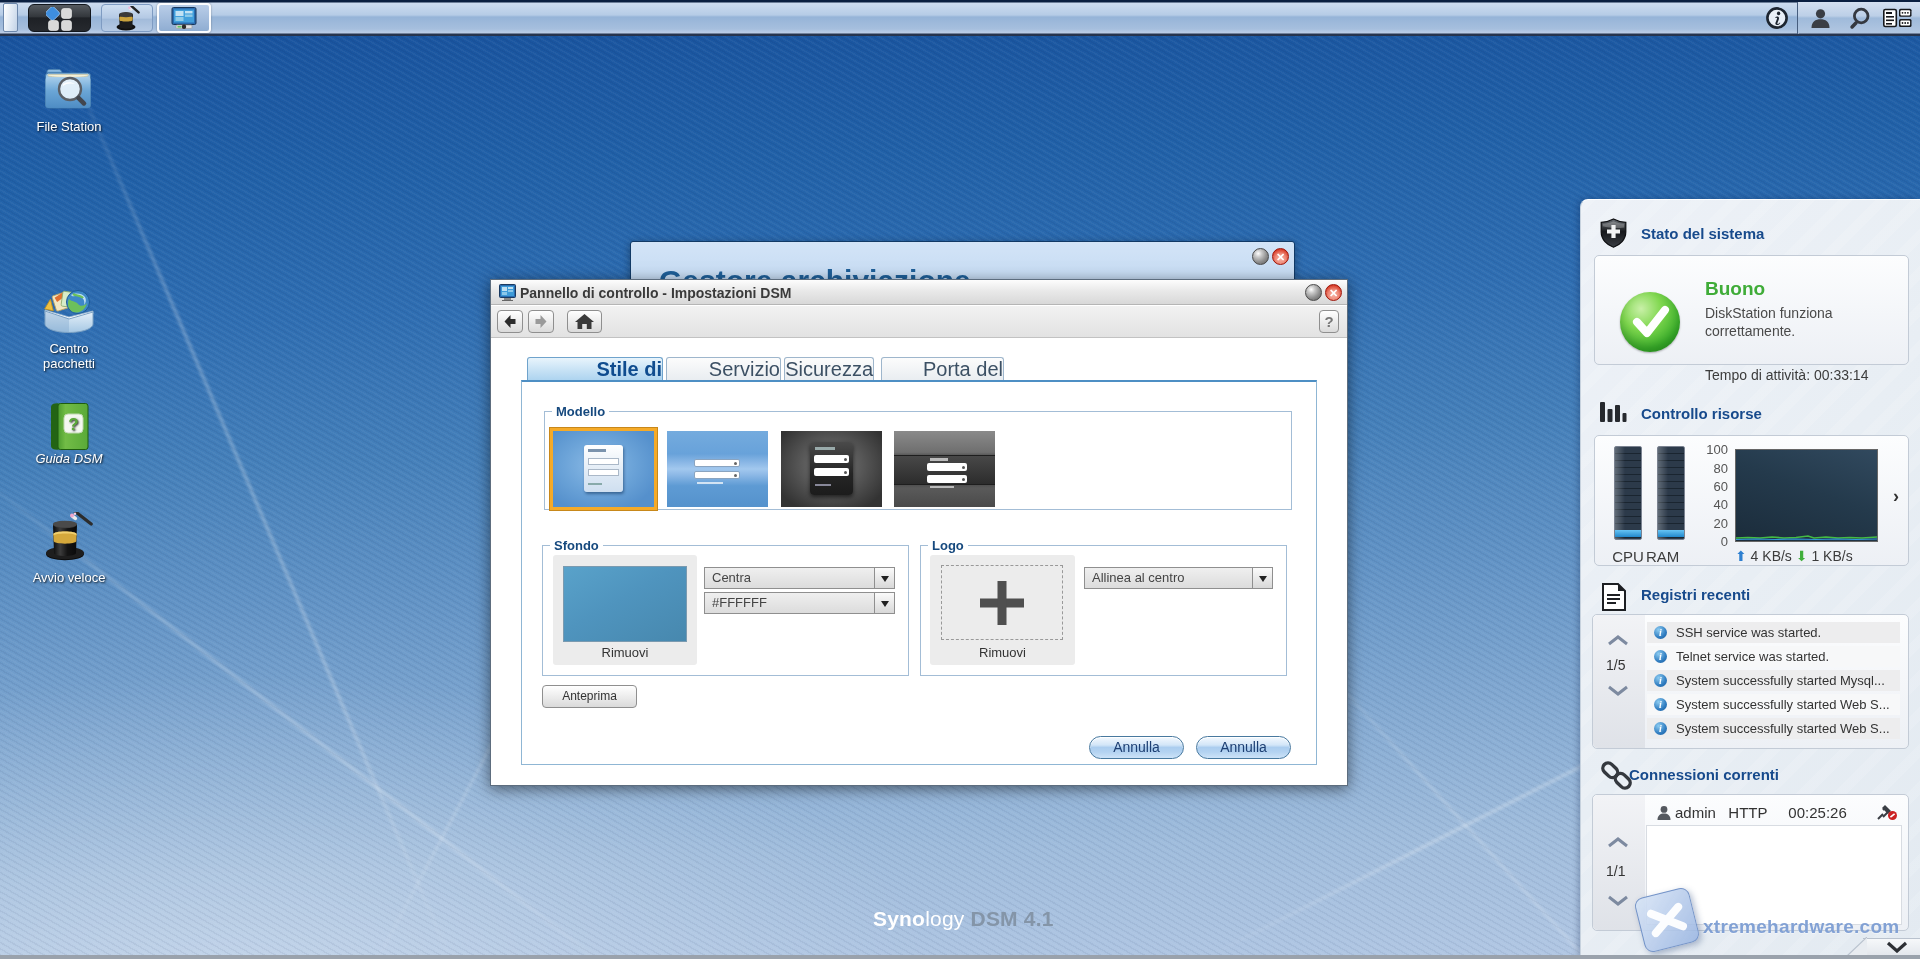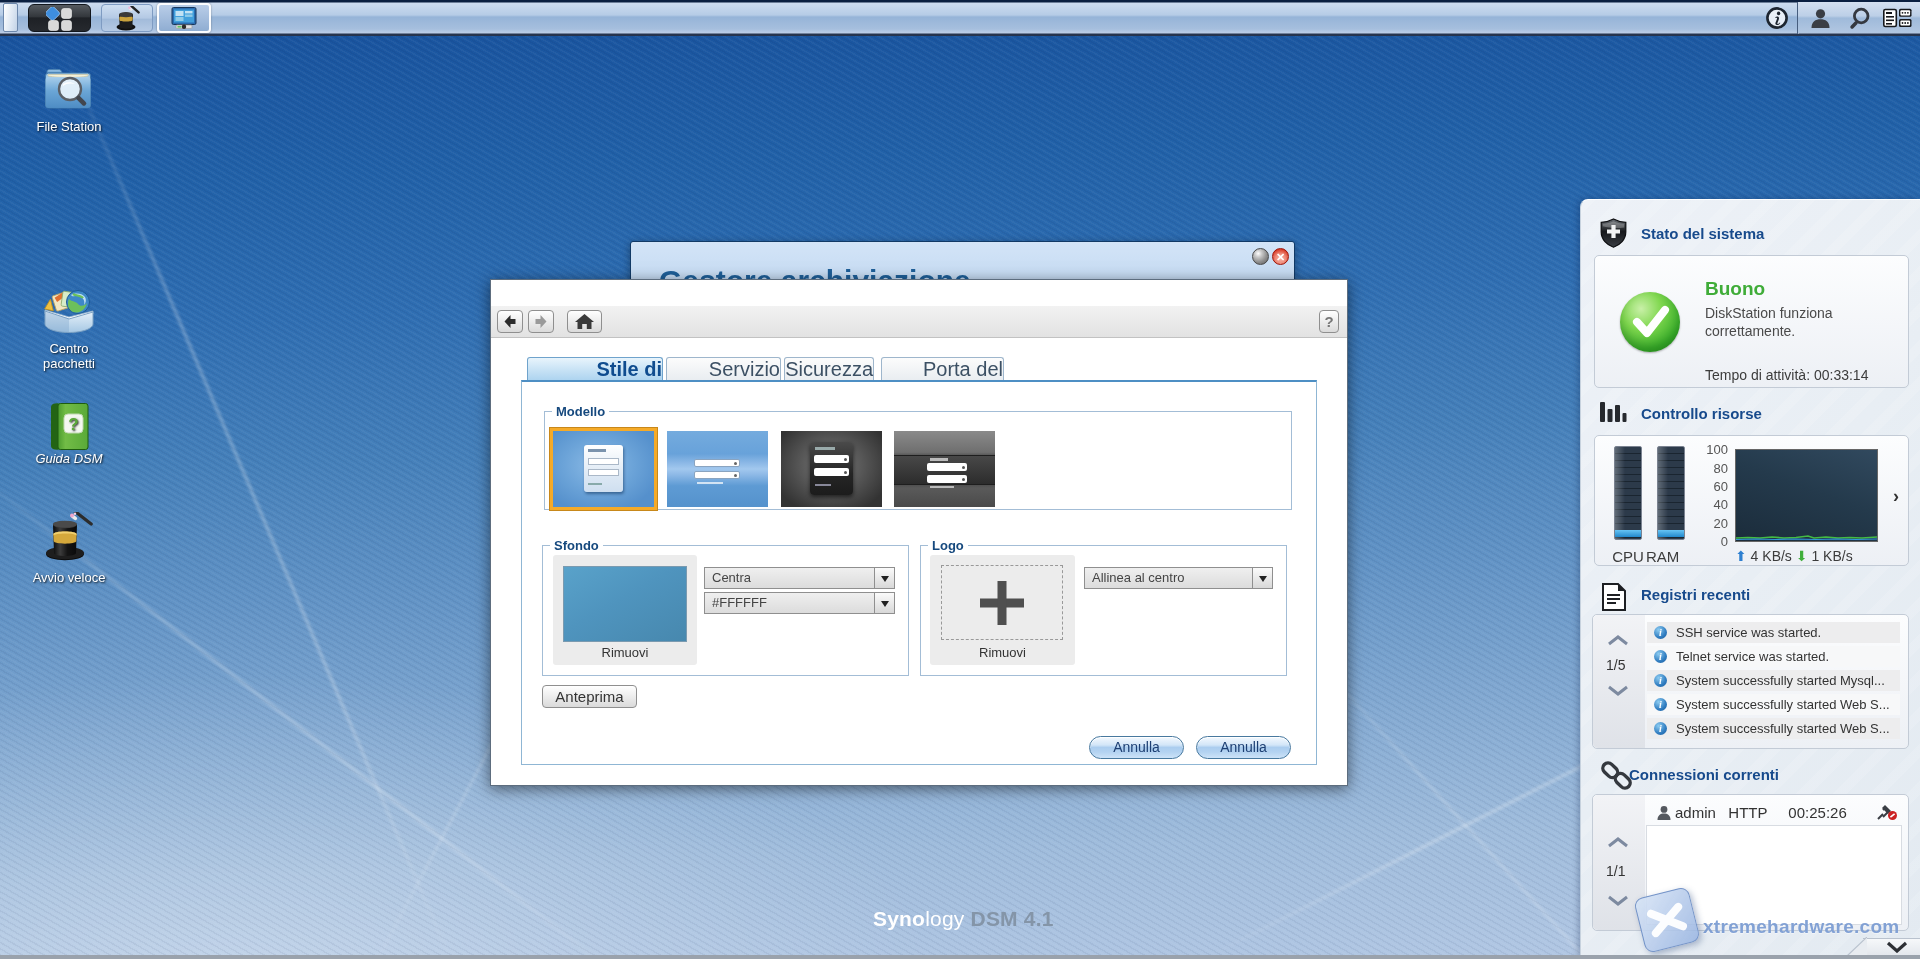--- a/index.html
+++ b/index.html
@@ -190,20 +190,35 @@
     </svg>
     <div style="margin-top:9px;">Avvio veloce</div>
   </div>
   <div id="bgwin">
     <h1>Gestore archiviazione</h1>
     <div class="sphere sphere-grey" style="left:621px; top:6px;"></div>
     <div class="sphere sphere-red" style="left:641px; top:6px;"></div>
   </div>
 
   <div id="win">
+    <div id="win-title">
+      <svg style="position:absolute;left:8px;top:4px;" width="17" height="17" viewBox="0 0 17 17">
+        <rect x="0.5" y="0.5" width="16" height="13" rx="1" fill="#2a6cb0" stroke="#1a3a60"></rect>
+        <rect x="2" y="2" width="13" height="10" fill="#3e9bd8"></rect>
+        <rect x="3" y="3" width="5" height="4" fill="#bfe0f2"></rect>
+          <rect x="9" y="3" width="5" height="2" fill="#bfe0f2"></rect>
+        <rect x="9" y="6" width="5" height="2" fill="#8cc8ea"></rect>
+          <rect x="3" y="8" width="5" height="3" fill="#8cc8ea"></rect>
+        <rect x="5" y="14" width="7" height="2" fill="#888"></rect>
+          <rect x="3" y="16" width="11" height="1" fill="#666"></rect>
+      </svg>
+      <div class="txt">Pannello di controllo - Impostazioni DSM</div>
+      <div class="sphere sphere-grey" style="left:814px; top:4px;"></div>
+      <div class="sphere sphere-red" style="left:834px; top:4px;"></div>
+    </div>
     <div id="win-tools">
       <div class="toolbtn" style="left:6px; width:26px;">
         <svg width="24" height="21" viewBox="0 0 24 21">
             <path d="M14 4 L8 10.5 L14 17 L14 13 L19 13 L19 8 L14 8 Z" fill="#2c2c2c" transform="translate(-1.5,0)"></path>
           </svg>
       </div>
       <div class="toolbtn" style="left:37px; width:26px;">
         <svg width="24" height="21" viewBox="0 0 24 21">
             <path d="M10 4 L16 10.5 L10 17 L10 13 L5 13 L5 8 L10 8 Z" fill="#9a9a9a" transform="translate(1.5,0)"></path>
           </svg>
@@ -266,42 +281,42 @@
           <legend>Logo</legend>
         </fieldset>
       <div style="position:absolute;left:408px;top:173px;width:145px;height:110px;background:#ececec;border-radius:3px;">
         <div style="position:absolute;left:11px;top:10px;width:122px;height:75px;border:1px dashed #999;">
           <div style="position:absolute;left:50%;top:50%;width:44px;height:9px;background:#4f4f4f;transform:translate(-50%,-50%);"></div>
           <div style="position:absolute;left:50%;top:50%;width:9px;height:44px;background:#4f4f4f;transform:translate(-50%,-50%);"></div>
         </div>
         <div style="position:absolute;left:0;top:90px;width:100%;text-align:center;font-size:13px;color:#333;">Rimuovi</div>
       </div>
       <div class="ddown" style="left:562px;top:185px;width:189px;">Allinea al centro<div class="arr"></div></div>
-      <div class="toolbtn" style="left:20px; top:303px; width:95px; height:23px; text-align:center; font-size:15px; color:#333; line-height:21px;">Anteprima</div>
+      <div class="toolbtn" style="left:20px; top:303px; width:95px; height:23px; text-align:center; font-size:12px; color:#333; line-height:21px;">Anteprima</div>
       <div class="pillbtn" style="left:567px; top:354px;">Annulla</div>
       <div class="pillbtn" style="left:674px; top:354px;">Annulla</div>
     </div>
   </div>
 
   <div id="sidebar">
 
     <svg style="position:absolute;left:19px;top:18px;" width="27" height="30" viewBox="0 0 27 30">
       <defs>
           <linearGradient id="shg" x1="0" y1="0" x2="0" y2="1">
             <stop offset="0" stop-color="#6a6f75"></stop>
             <stop offset="0.45" stop-color="#17191c"></stop>
             <stop offset="1" stop-color="#3a3e44"></stop>
           </linearGradient>
         </defs>
       <path d="M13.5 1 C9 3.4 4.5 4.2 1.2 4.4 L1.2 14 C1.2 21.5 7 27 13.5 29.2 C20 27 25.8 21.5 25.8 14 L25.8 4.4 C22.5 4.2 18 3.4 13.5 1 Z" fill="url(#shg)" stroke="#0c0d0f" stroke-width="1.2"></path>
       <path d="M2.8 5.8 C7 5.5 10.5 4.6 13.5 3.2 C16.5 4.6 20 5.5 24.2 5.8 L24.2 9.5 C17 10.5 9 10 2.8 8.2 Z" fill="rgba(255,255,255,0.25)"></path>
       <path d="M11.4 7 L15.6 7 L15.6 11.4 L20 11.4 L20 15.6 L15.6 15.6 L15.6 20 L11.4 20 L11.4 15.6 L7 15.6 L7 11.4 L11.4 11.4 Z" fill="#f2f3f4"></path>
     </svg>
     <div class="sb-h" style="left:60px; top:25px;">Stato del sistema</div>
-    <div class="sb-box" style="top:55px; height:133px;">
+    <div class="sb-box" style="top:55px; height:110px;">
       <div style="position:absolute;left:25px;top:36px;width:60px;height:60px;border-radius:50%;background:radial-gradient(circle at 35% 28%,#c9f0a8 0%,#7fd74e 35%,#3cb02c 70%,#259221 100%);box-shadow:inset 0 -6px 10px rgba(0,60,0,0.25), 0 1px 2px rgba(0,0,0,0.3);"></div>
       <svg style="position:absolute;left:25px;top:36px;" width="60" height="60" viewBox="0 0 60 60">
           <path d="M17 30 L27 41 L45 18" fill="none" stroke="#ffffff" stroke-width="8" stroke-linecap="round" stroke-linejoin="round"></path>
         </svg>
       <div style="position:absolute;left:110px;top:22px;font-size:19px;font-weight:bold;color:#3fac38;">Buono</div>
       <div style="position:absolute;left:110px;top:48px;font-size:14px;color:#4a4a4a;line-height:18px;">DiskStation funziona<br>correttamente.</div>
       <div style="position:absolute;left:110px;top:111px;font-size:14px;color:#3c3c3c;">Tempo di attività: 00:33:14</div>
     </div>
 
     <svg style="position:absolute;left:18px;top:200px;" width="28" height="26" viewBox="0 0 28 26">

